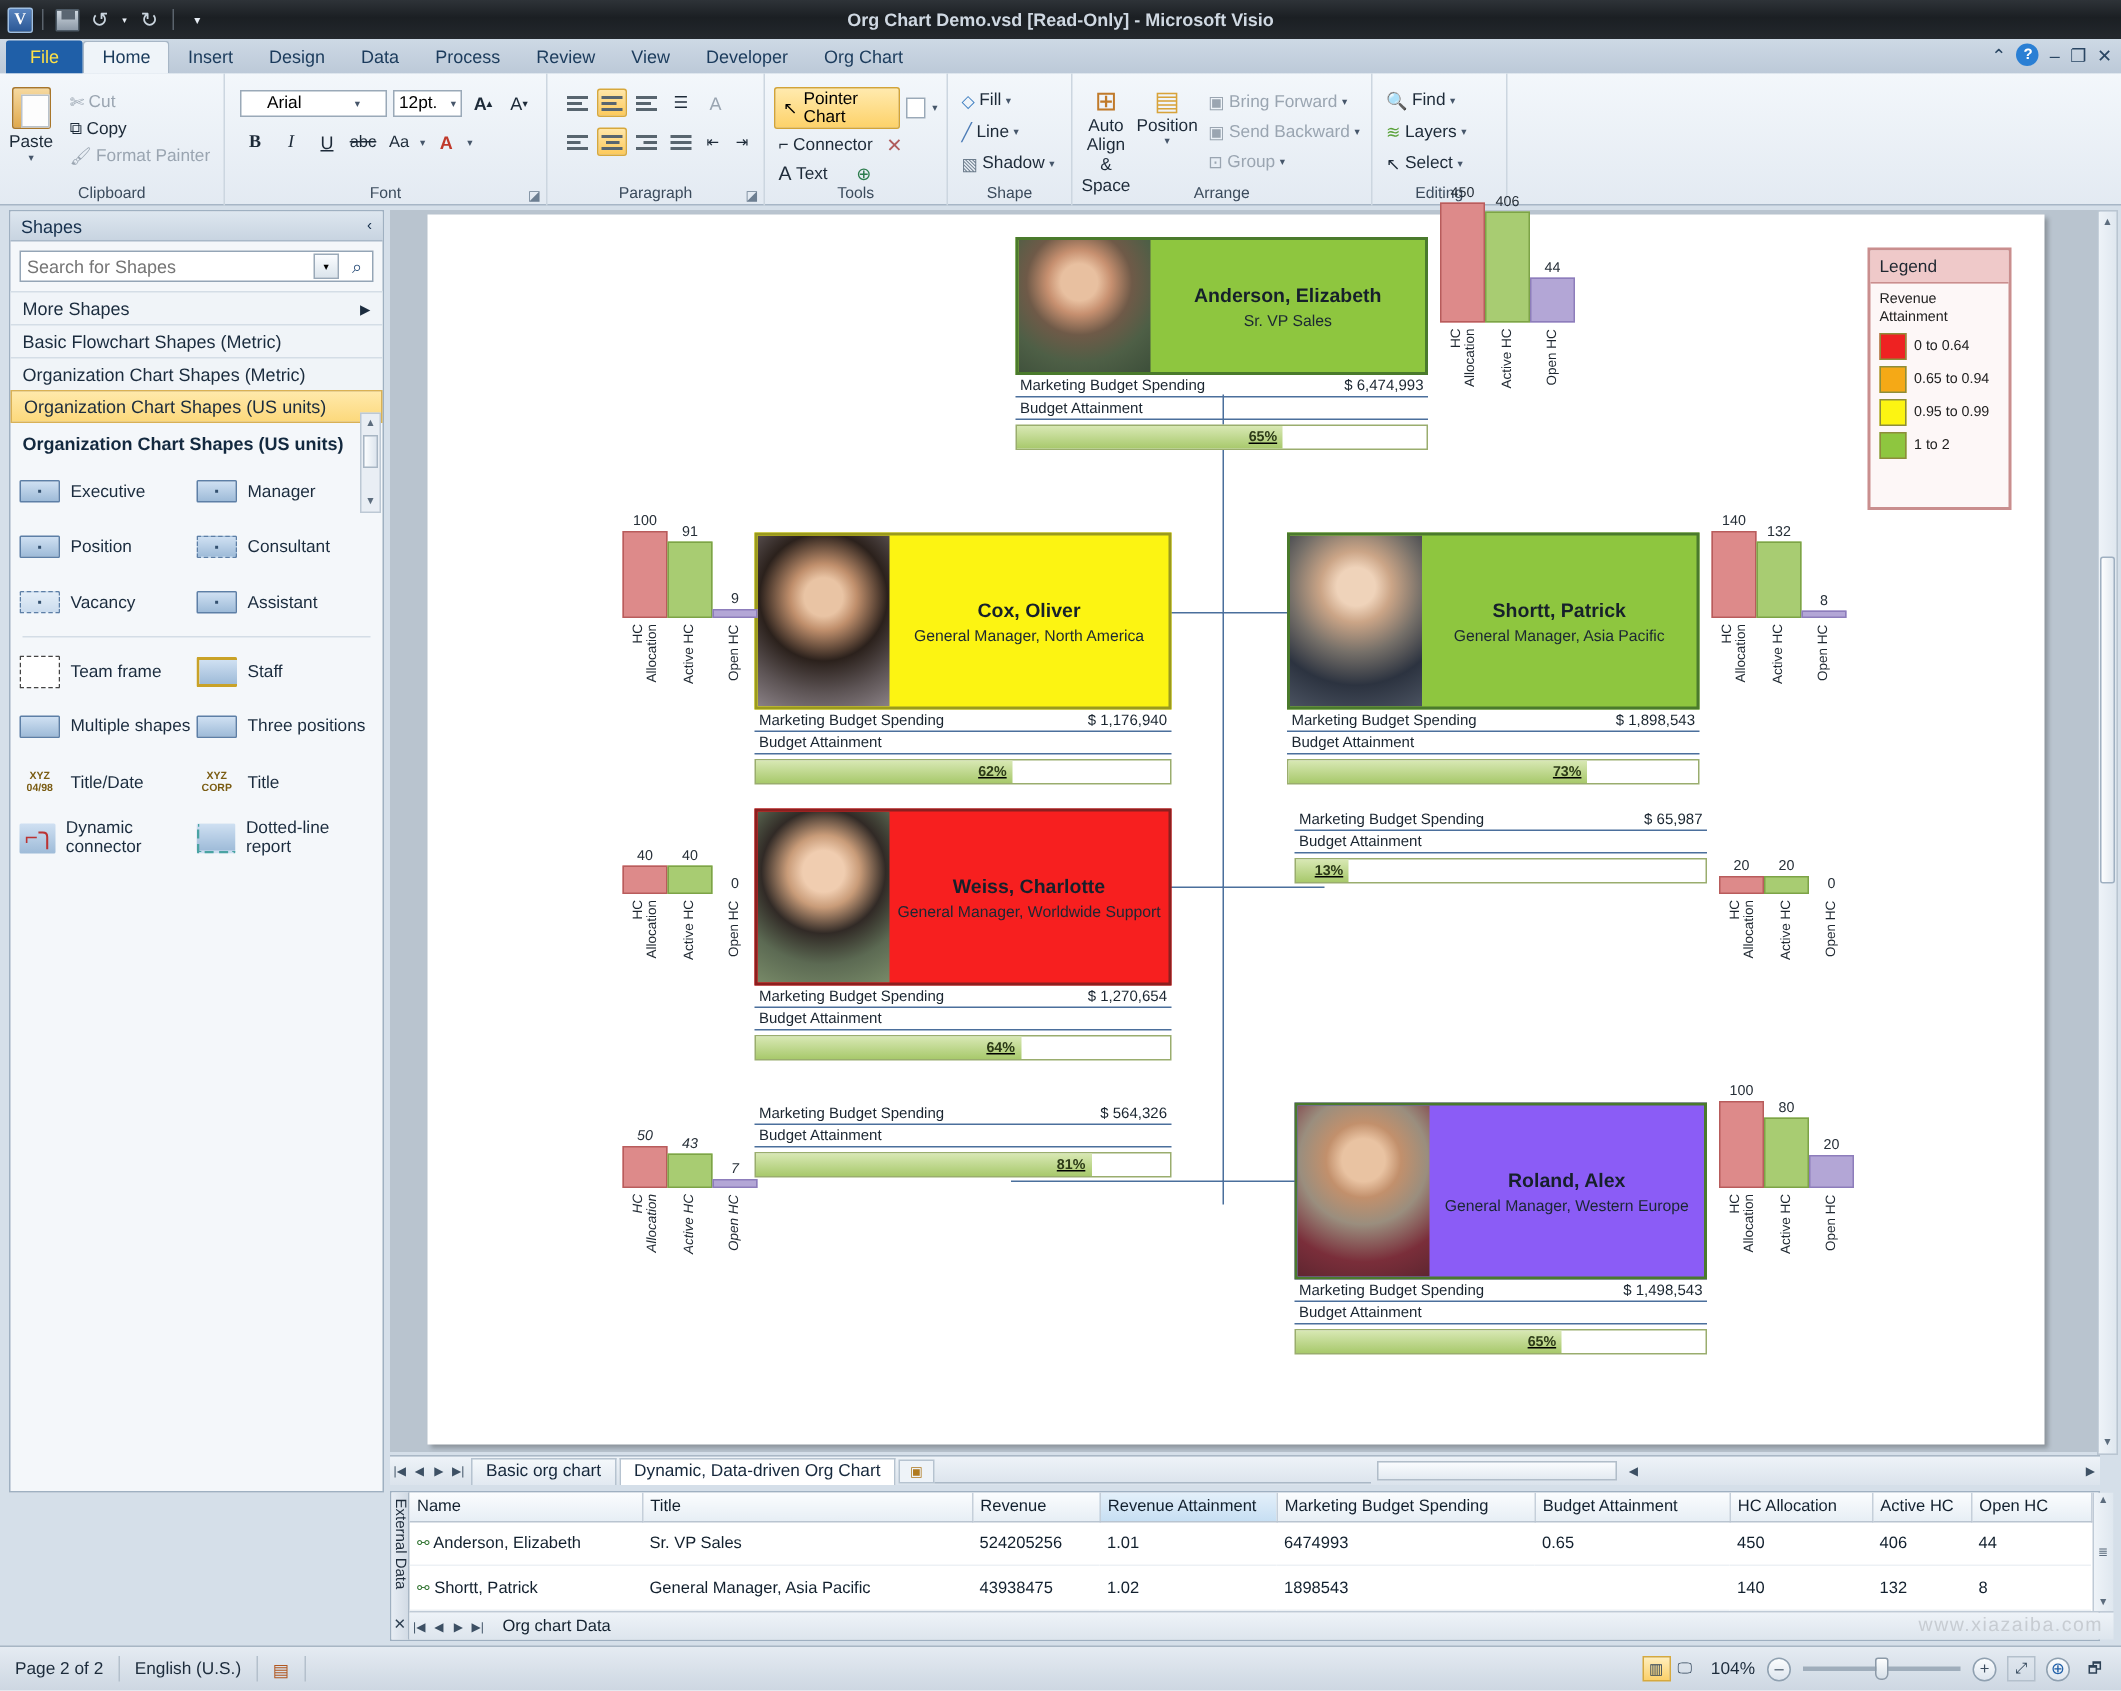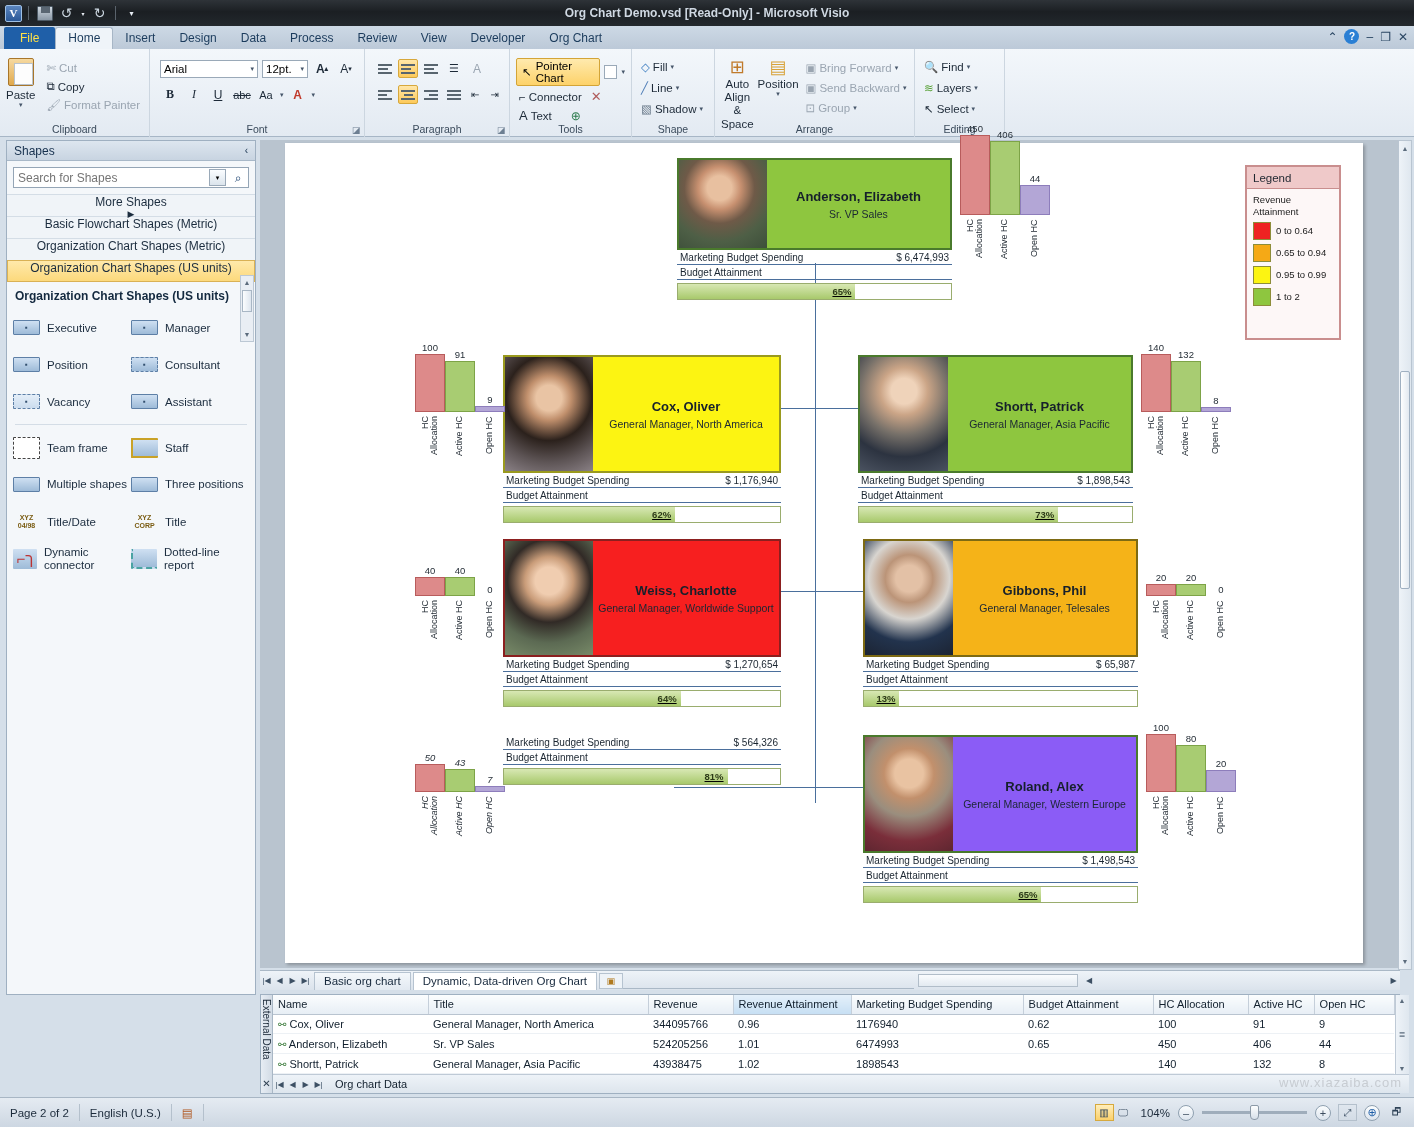--- a/index.html
+++ b/index.html
@@ -42,21 +42,21 @@
   .glabel{position:absolute;bottom:2px;left:0;right:0;text-align:center;font-size:10.5px;color:#3b4b5c;}
   .gdialog{position:absolute;bottom:3px;right:3px;width:9px;height:9px;color:#6d7f92;font-size:9px;}
   .rrow{display:flex;align-items:center;gap:4px;}
   .ritem{display:flex;align-items:center;gap:3px;font-size:11.5px;color:#1d2a38;padding:1px 3px;white-space:nowrap;}
   .ritem.dis{color:#9aa5b1;}
   .bigbtn{display:flex;flex-direction:column;align-items:center;width:48px;font-size:11.5px;color:#1d2a38;}
   .ico-paste{width:26px;height:28px;background:linear-gradient(180deg,#f6d9a0,#e0a94d);
     border:1px solid #a8762a;border-radius:2px;position:relative;}
   .ico-paste::after{content:"";position:absolute;left:5px;top:4px;width:17px;height:20px;background:#fdfdfd;border:1px solid #b9c2cb;}
   .fontbox{width:98px;height:18px;background:#fff;border:1px solid #9aa9b8;font-size:11.5px;
-    padding:1px 3px;display:flex;align-items:center;justify-content:space-between;}
+    padding:1px 17px;display:flex;align-items:center;justify-content:space-between;}
   .szbox{width:46px;height:18px;background:#fff;border:1px solid #9aa9b8;font-size:11.5px;
     padding:1px 3px;display:flex;align-items:center;justify-content:space-between;}
   .caret{font-size:7px;color:#46566a;}
   .fbtn{width:20px;height:19px;display:flex;align-items:center;justify-content:center;
     font-size:12px;color:#1d2a38;border:1px solid transparent;}
   .fbtn.on{background:linear-gradient(180deg,#ffe6a8,#fdca5b);border:1px solid #d7a83c;border-radius:2px;}
   .algn{width:18px;height:16px;display:flex;flex-direction:column;justify-content:center;gap:2px;padding:0 2px;}
   .algn i{display:block;height:2px;background:#58656f;}
   .tools-btn{display:flex;align-items:center;gap:4px;padding:1px 5px;font-size:11.5px;border:1px solid transparent;}
   .tools-btn.on{background:linear-gradient(180deg,#ffeaae,#fdd26a);border:1px solid #d3a437;border-radius:2px;}
@@ -66,21 +66,21 @@
   .sp-title{height:20px;background:linear-gradient(180deg,#dde6ef,#c8d4e1);
     display:flex;align-items:center;justify-content:space-between;padding:0 7px;
     font-size:12px;color:#16304d;border-bottom:1px solid #a8b8c8;}
   .sp-search{margin:6px;height:21px;background:#fff;border:1px solid #94a5b6;display:flex;align-items:center;}
   .sp-search input{border:none;outline:none;flex:1;font-size:12px;padding:0 4px;color:#333;
     font-family:"Liberation Sans",sans-serif;background:transparent;}
   .sp-drop{width:17px;height:17px;border:1px solid #9aa9b8;background:linear-gradient(180deg,#fbfdff,#dbe4ec);
     display:flex;align-items:center;justify-content:center;font-size:7px;margin-right:2px;}
   .mag{width:20px;text-align:center;color:#2b4f7a;font-size:12px;}
   .sp-row{height:22px;border-top:1px solid #d4dde6;display:flex;align-items:center;
-    padding:0 8px;font-size:12px;color:#1b2c3e;background:#f0f4f8;justify-content:space-between;flex-direction:column;}
+    padding:0 8px;font-size:12px;color:#1b2c3e;background:#f0f4f8;justify-content:space-between;}
   .sp-row.sel{background:linear-gradient(180deg,#ffe9ab,#fcd97c);border:1px solid #d9b155;}
   .sp-scroll{position:absolute;right:1px;top:81px;width:14px;height:67px;background:#e9eef4;border:1px solid #bcc8d4;}
   .sp-hdr{font-size:12px;font-weight:bold;color:#13293f;padding:7px 8px 6px;}
   .sp-grid{display:flex;flex-wrap:wrap;padding:0 6px;}
   .sp-item{width:50%;display:flex;align-items:center;gap:7px;height:37px;font-size:11.5px;color:#1b2c3e;}
   .shp{width:27px;height:15px;border:1px solid #5d7fa6;background:linear-gradient(180deg,#cfe0f2,#9ebbd8);
     border-radius:1px;display:flex;align-items:center;justify-content:center;font-size:8px;color:#33506f;}
   .shp.dash{border-style:dashed;}
   .shp.team{width:27px;height:22px;border:1px dashed #444;background:#fff;}
   .shp.staff{width:27px;height:20px;border:none;position:relative;}
@@ -688,27 +688,20 @@
         </div>
         <div class="hcol">
           <div class="hcval">0</div>
           <div class="hcbar" style="height:0px;border:none;"></div>
           <div class="hclbl">Open HC</div>
         </div>
       </div>
     </div>
 
     <div class="node" style="left:578px;top:396px;width:275px;">
-      <div class="card" style="height:118px;border-color:#7d6a13;background:#f5b318;">
-        <div class="photo" style="background:radial-gradient(circle at 50% 33%,#e3c1a6 15%,#bb9478 27%,#d8d5d0 46%,#22334d 72%,#1c2433 100%);"></div>
-        <div class="body">
-          <div class="nm">Gibbons, Phil</div>
-          <div class="ttl">General Manager, Telesales</div>
-        </div>
-      </div>
       <div class="mbs">
         <span>Marketing Budget Spending</span>
         <span>$ 65,987</span>
       </div>
       <div class="balabel">Budget Attainment</div>
       <div class="bar" style="margin-top:3px;">
         <div class="barfill" style="width:13%;">
           <span>13%</span>
           </div>
       </div>
@@ -871,32 +864,20 @@
             <th>Marketing Budget Spending</th>
             <th>Budget Attainment</th>
             <th>HC Allocation</th>
             <th>Active HC</th>
             <th>Open HC</th>
           </tr>
         </thead>
         <tbody>
           <tr>
             <td><span class="linkico">⚯</span>
-              <span>Cox, Oliver</span></td>
-            <td>General Manager,  North America</td>
-            <td>344095766</td>
-            <td>0.96</td>
-            <td>1176940</td>
-            <td>0.62</td>
-            <td>100</td>
-            <td>91</td>
-            <td>9</td>
-          </tr>
-          <tr>
-            <td><span class="linkico">⚯</span>
               <span>Anderson, Elizabeth</span></td>
             <td>Sr. VP Sales</td>
             <td>524205256</td>
             <td>1.01</td>
             <td>6474993</td>
             <td>0.65</td>
             <td>450</td>
             <td>406</td>
             <td>44</td>
           </tr>

